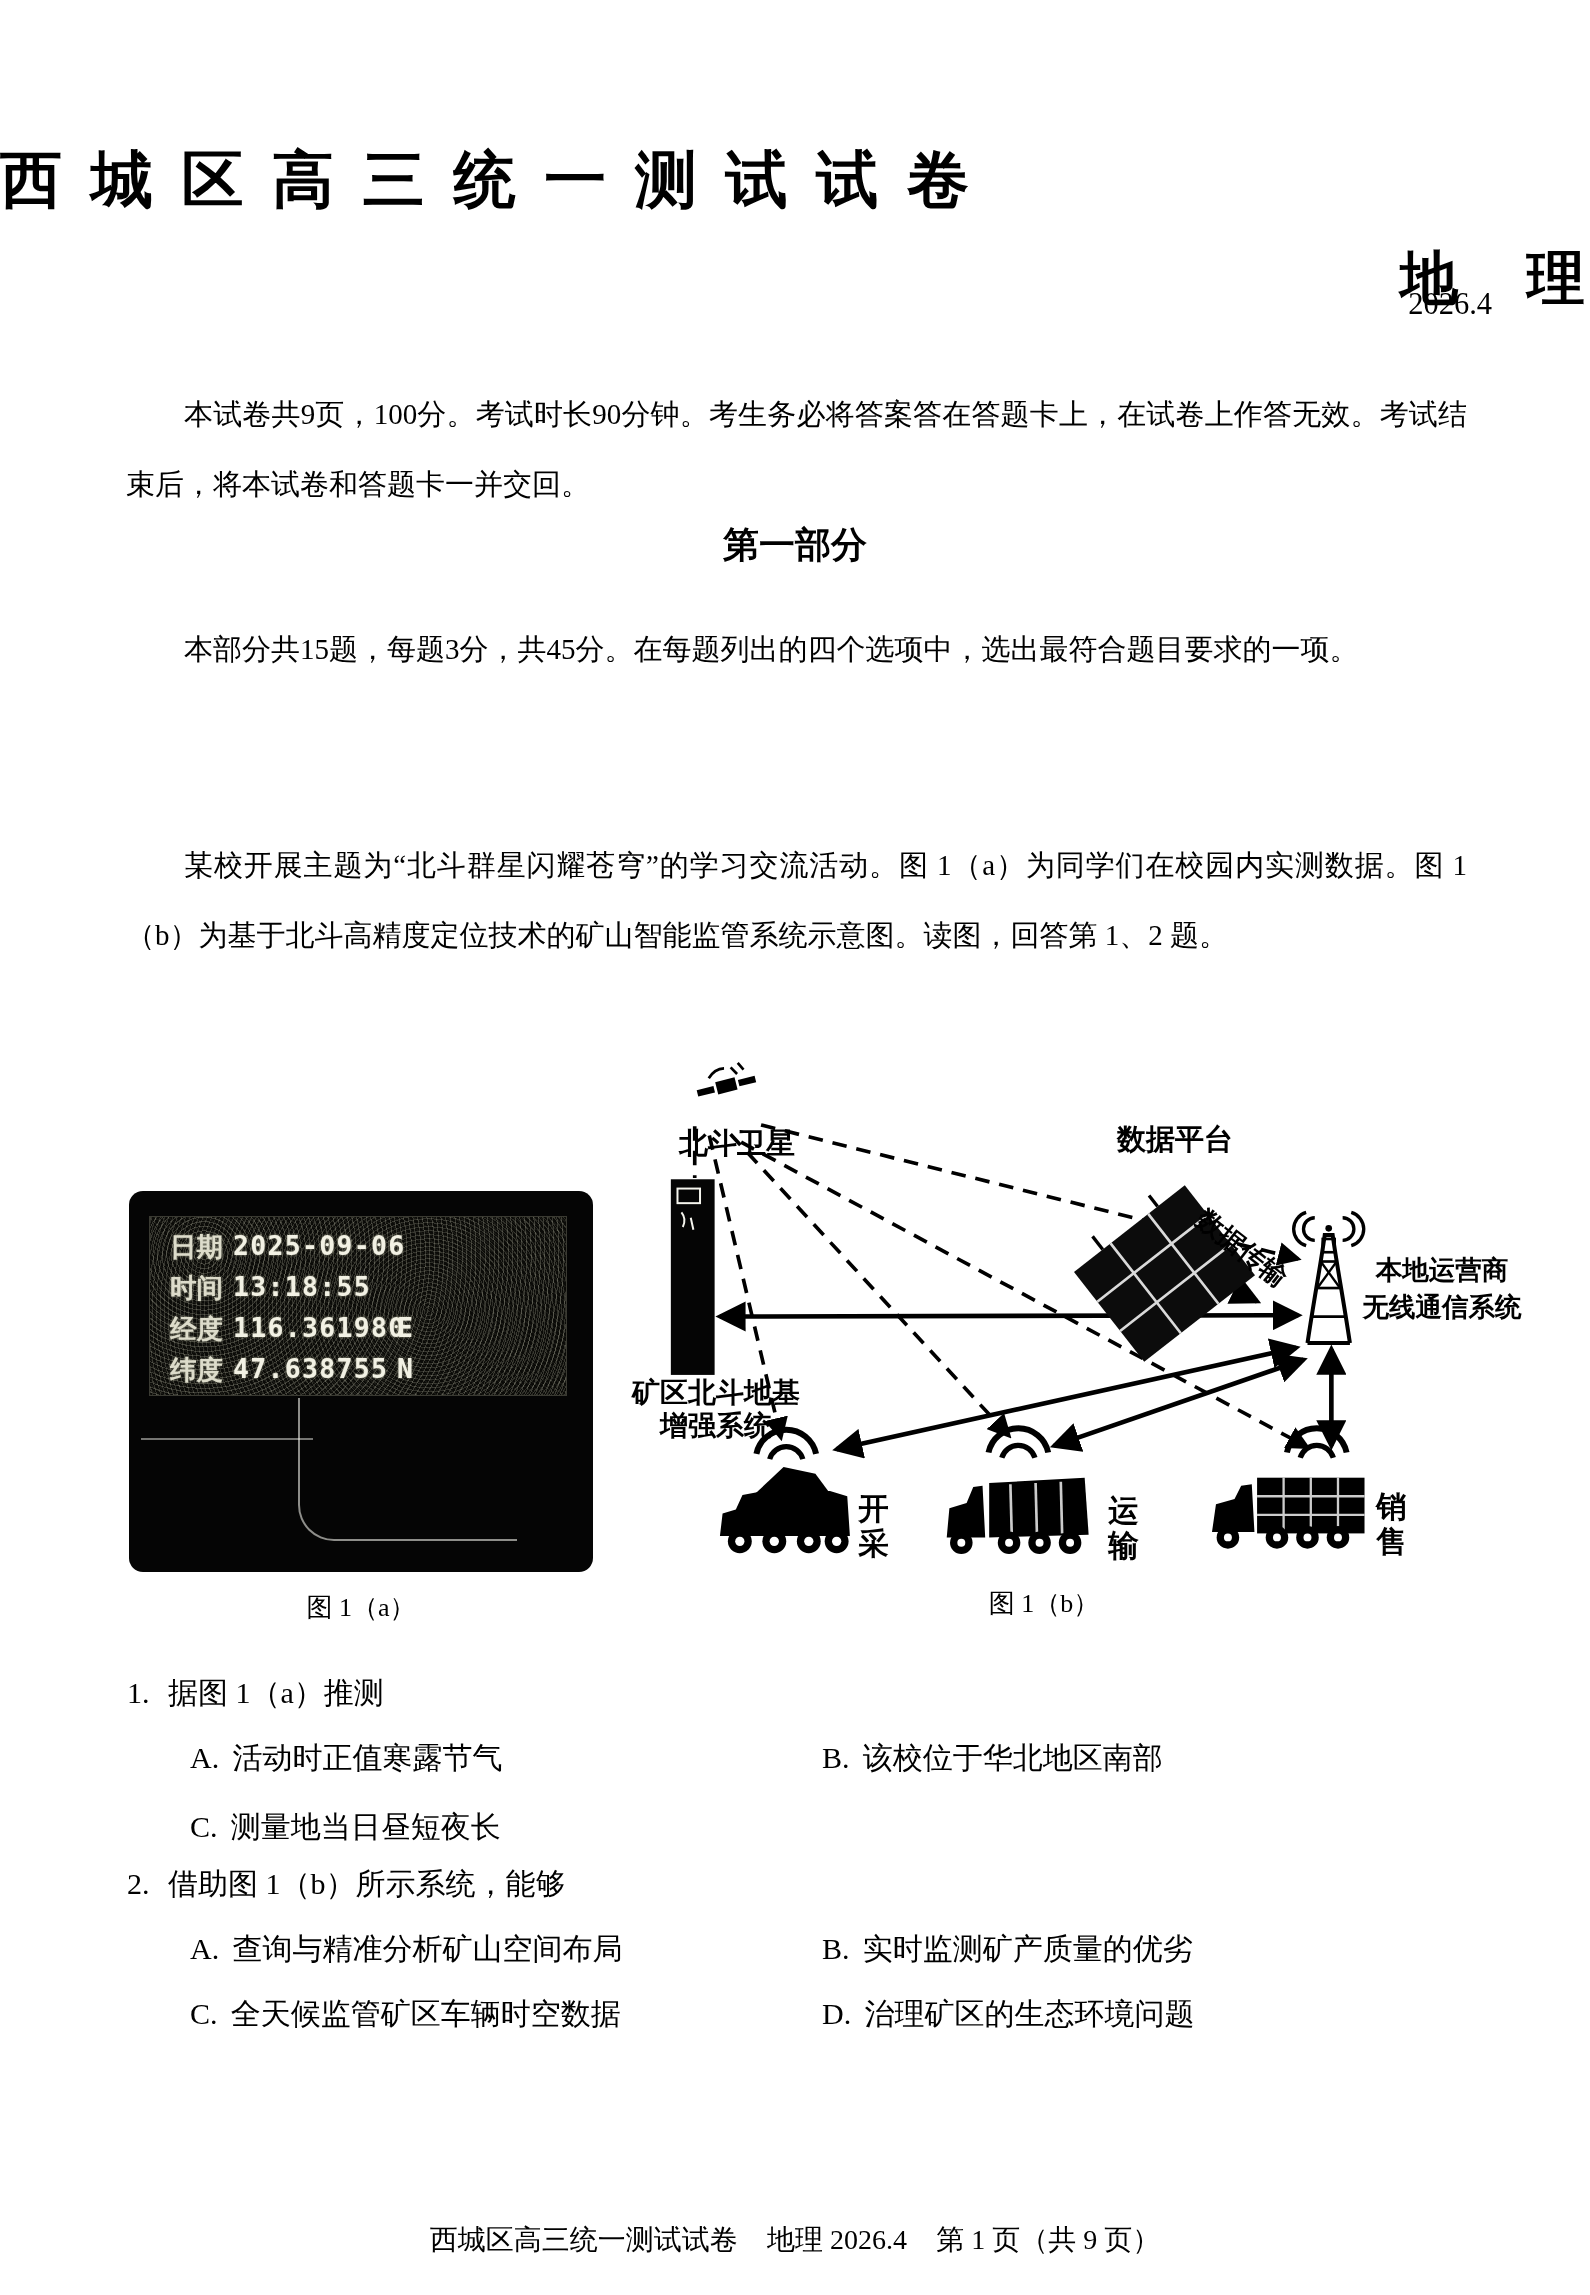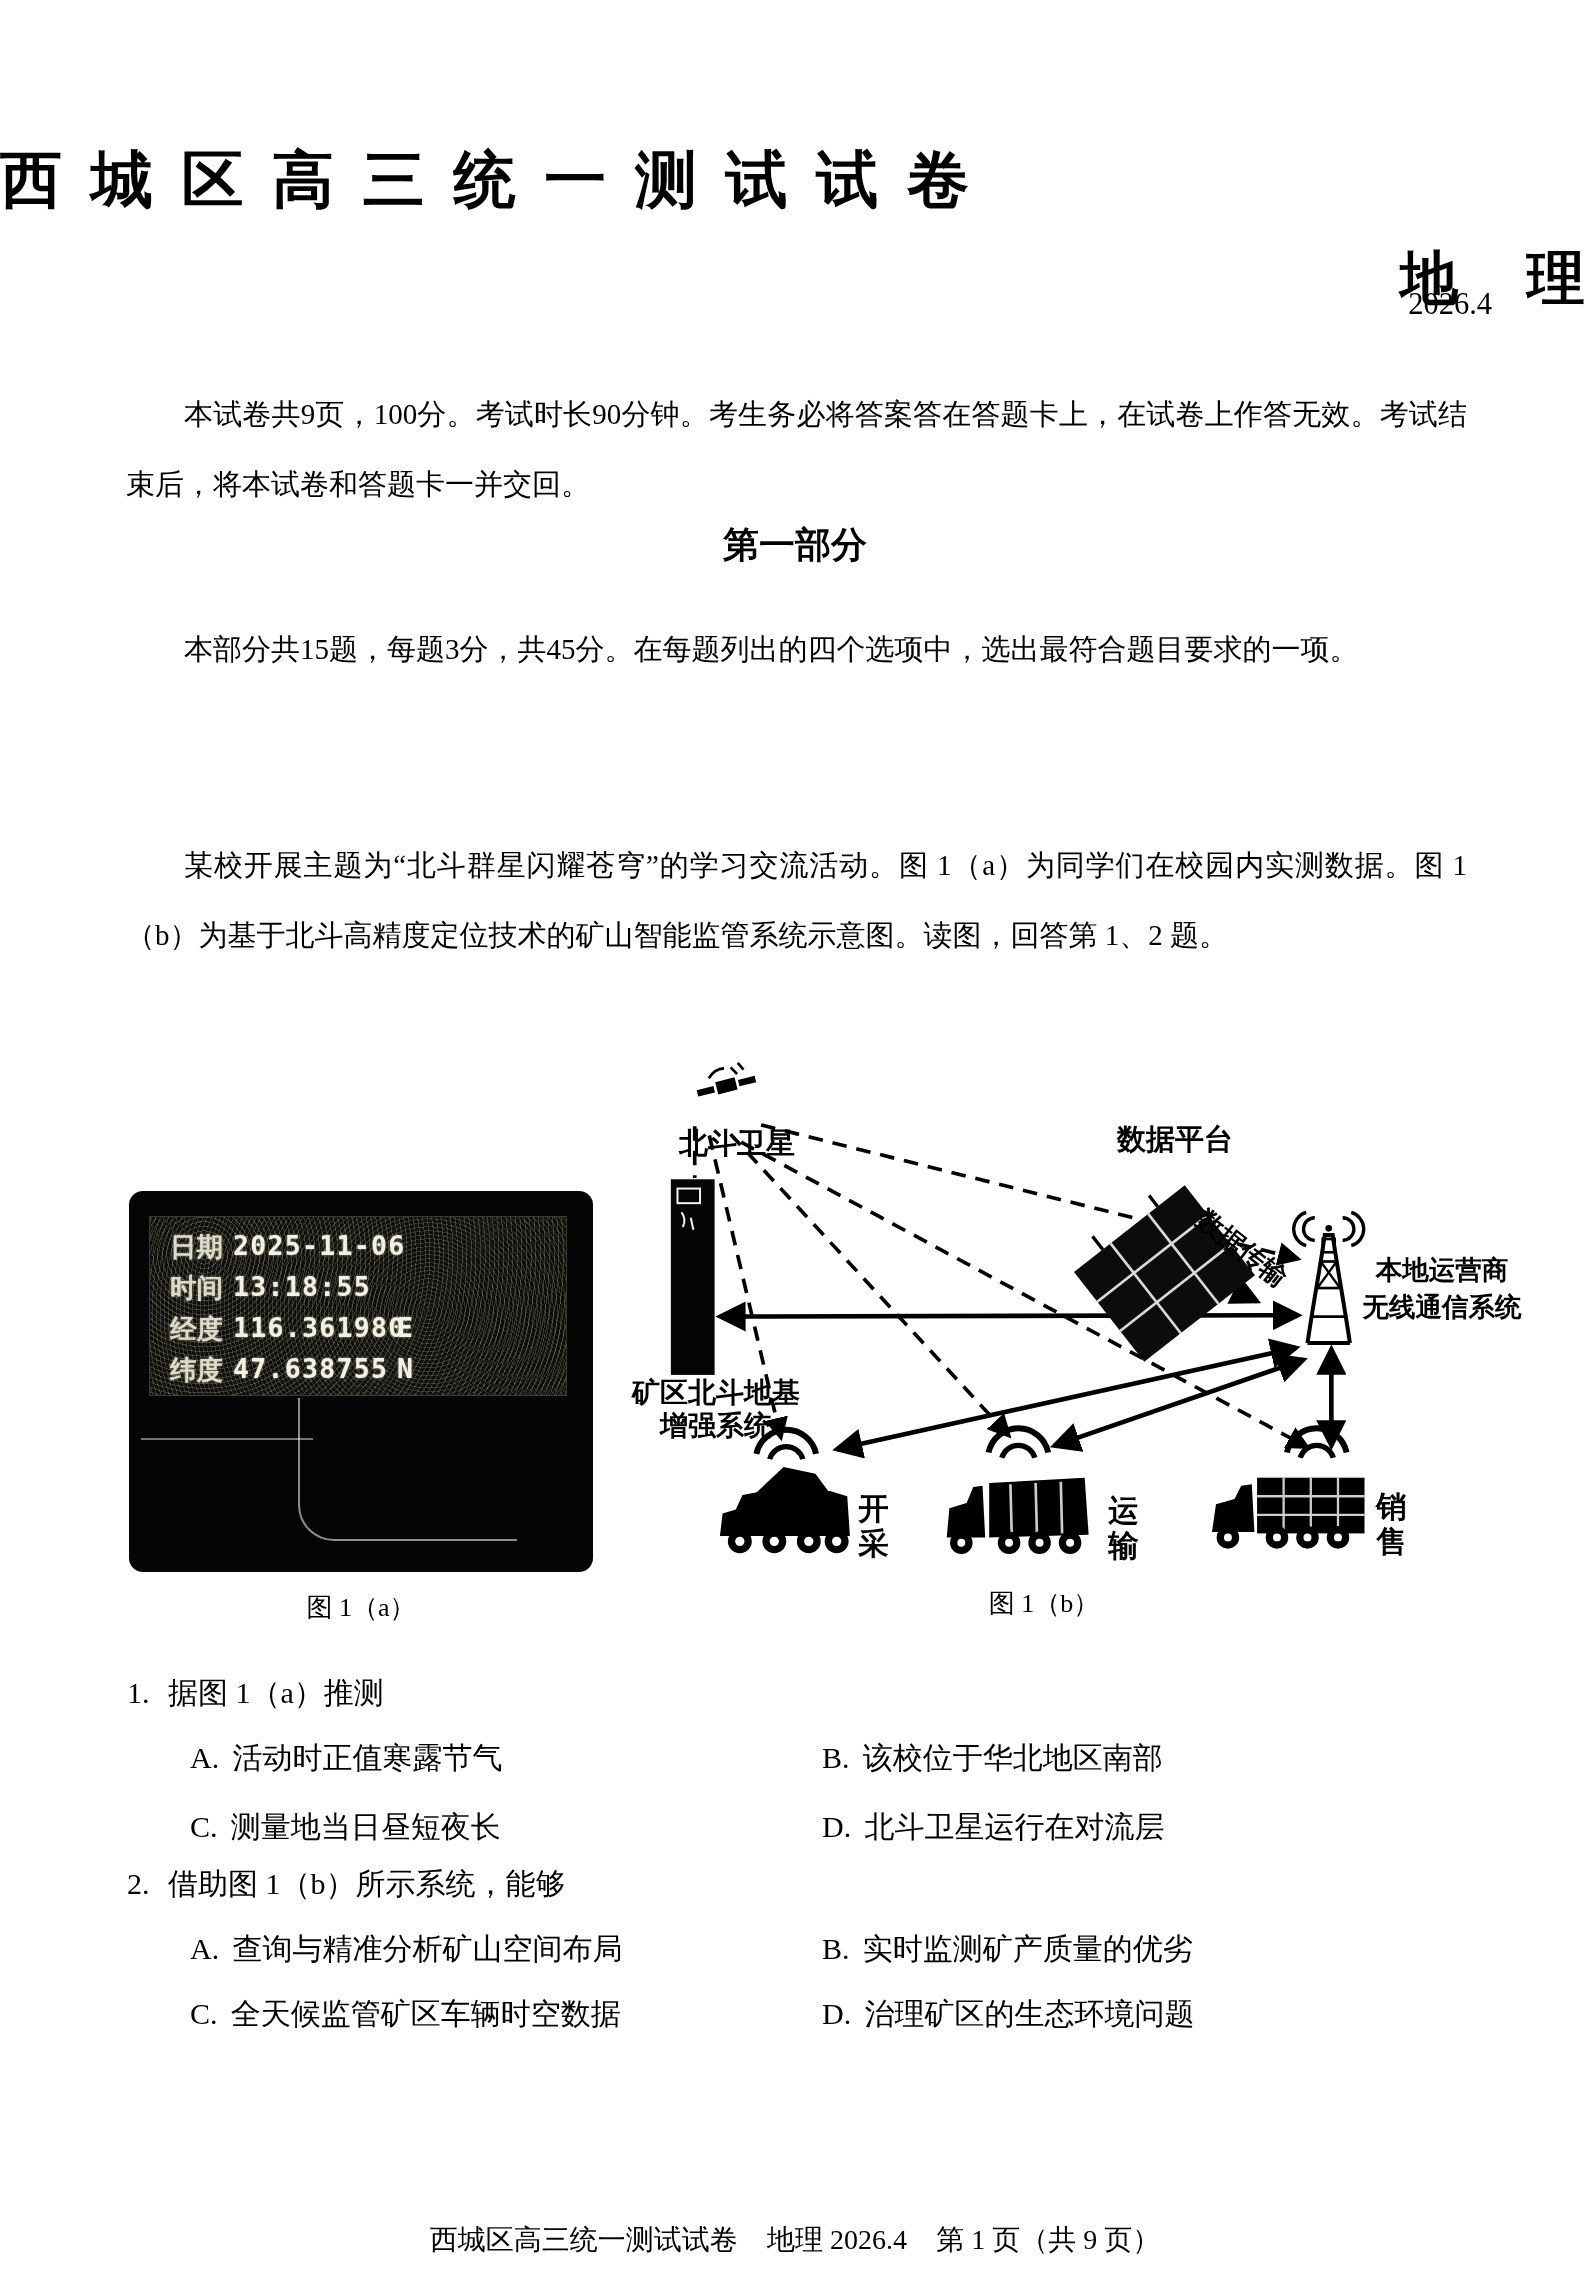--- a/index.html
+++ b/index.html
@@ -100,21 +100,21 @@
   <div class="part-heading">第一部分</div>
   <div class="para p-instructions">本部分共15题，每题3分，共45分。在每题列出的四个选项中，选出最符合题目要求的一项。</div>
 
   <div class="para p-passage">某校开展主题为“北斗群星闪耀苍穹”的学习交流活动。图 1（a）为同学们在校园内实测数据。图 1（b）为基于北斗高精度定位技术的矿山智能监管系统示意图。读图，回答第 1、2 题。</div>
 
   <div class="fig-a">
     <div class="screen">
       <div class="screen-rows">
         <div class="s-row">
           <span class="s-label">日期</span>
-          <span class="s-value">2025-11-06</span>
+          <span class="s-value">2025-09-06</span>
           <span class="s-suffix"></span>
         </div>
         <div class="s-row">
           <span class="s-label">时间</span>
           <span class="s-value">13:18:55</span>
           <span class="s-suffix"></span>
         </div>
         <div class="s-row">
           <span class="s-label">经度</span>
           <span class="s-value">116.361980</span>
@@ -284,21 +284,20 @@
 
   <div class="q-stem" style="top:1673px;">
     <span class="q-num">1.</span><span>据图 1（a）推测</span>
   </div>
   <div class="opt-row" style="top:1738px;">
     <div><span class="opt-key">A.</span><span>活动时正值寒露节气</span></div>
     <div><span class="opt-key">B.</span><span>该校位于华北地区南部</span></div>
   </div>
   <div class="opt-row" style="top:1807px;">
     <div><span class="opt-key">C.</span><span>测量地当日昼短夜长</span></div>
-    <div><span class="opt-key">D.</span><span>北斗卫星运行在对流层</span></div>
   </div>
 
   <div class="q-stem" style="top:1864px;">
     <span class="q-num">2.</span><span>借助图 1（b）所示系统，能够</span>
   </div>
   <div class="opt-row" style="top:1929px;">
     <div><span class="opt-key">A.</span><span>查询与精准分析矿山空间布局</span></div>
     <div><span class="opt-key">B.</span><span>实时监测矿产质量的优劣</span></div>
   </div>
   <div class="opt-row" style="top:1994px;">

